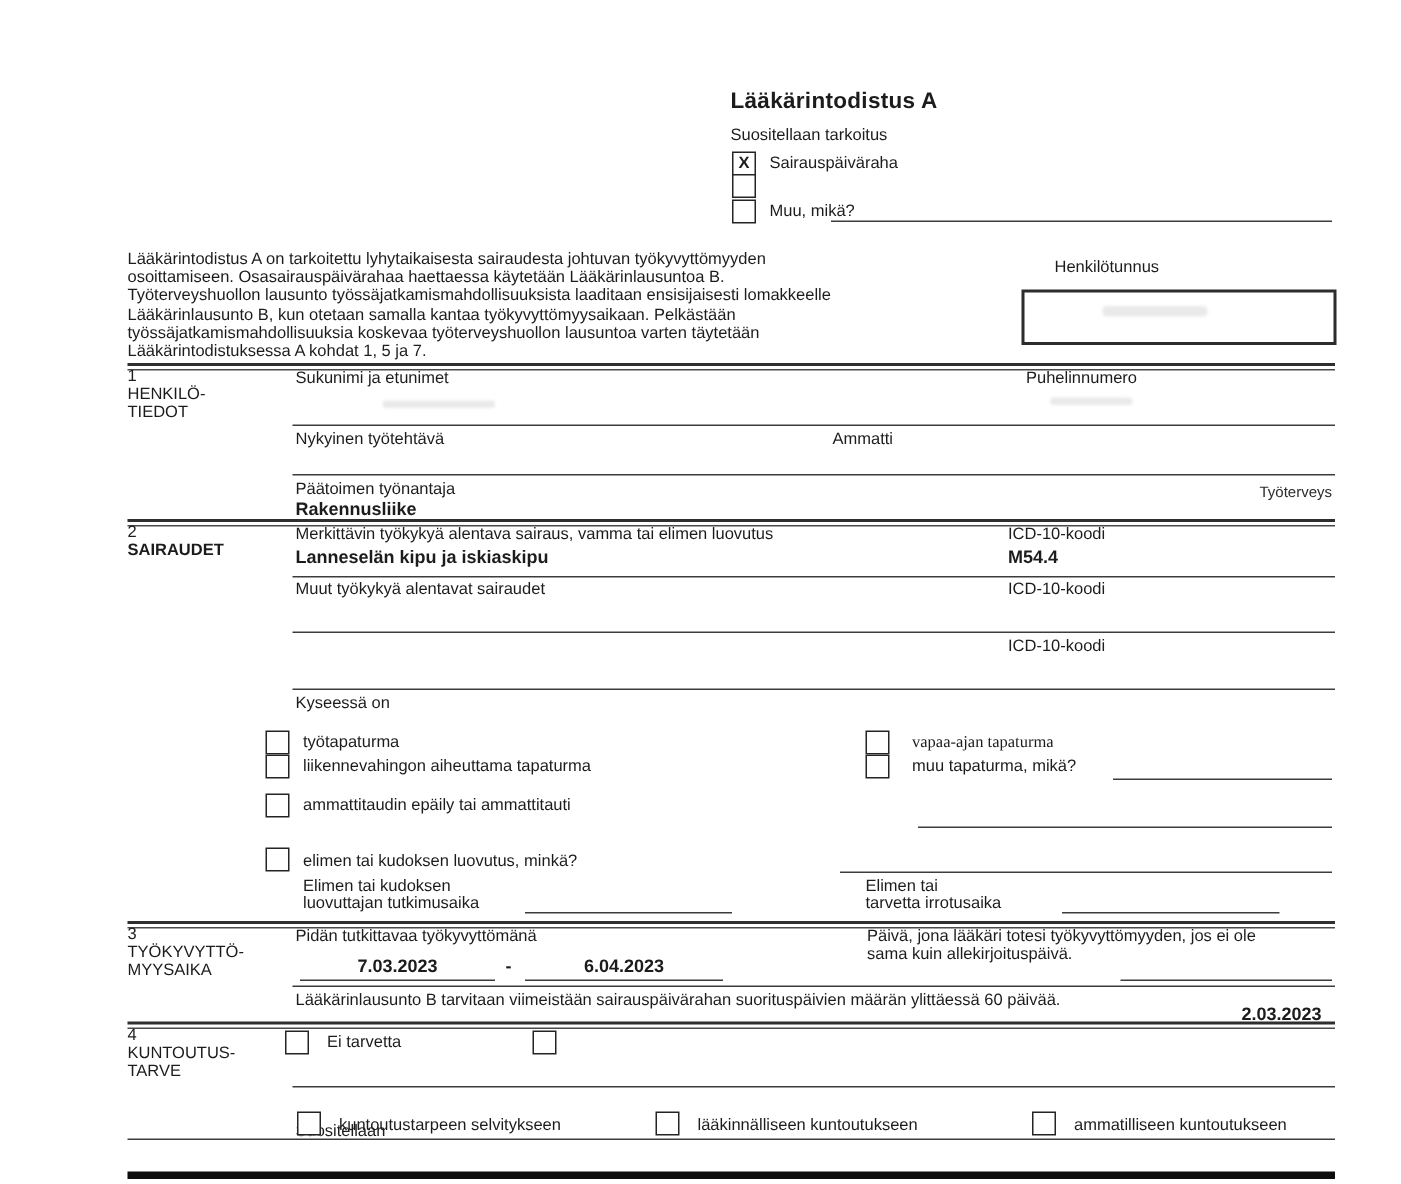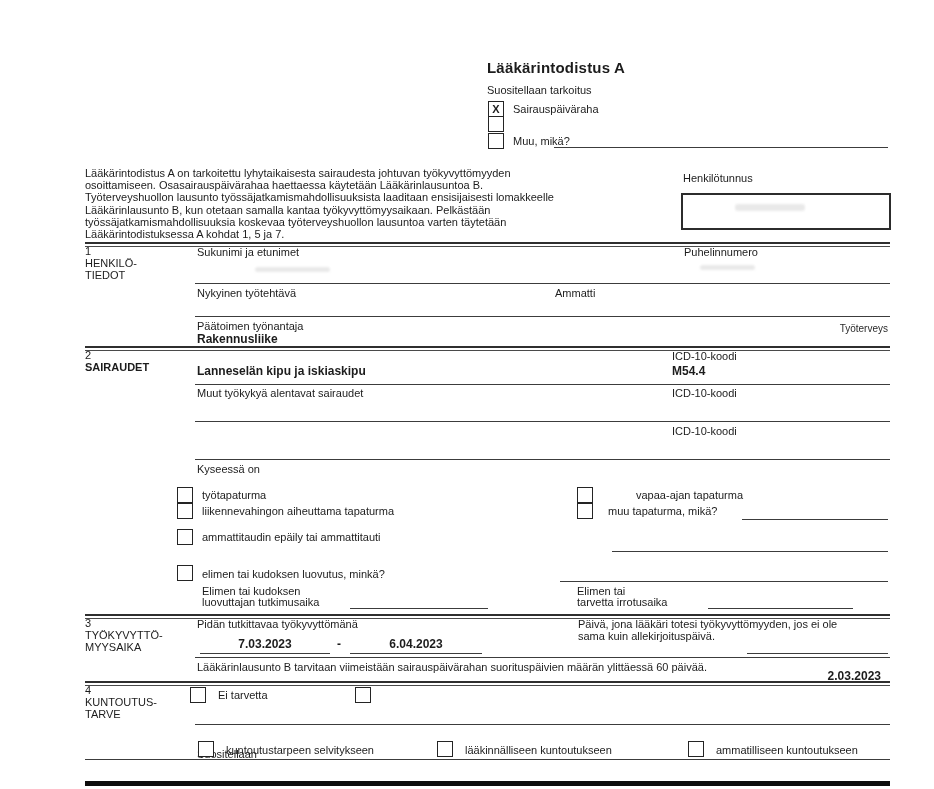--- a/index.html
+++ b/index.html
@@ -38,21 +38,21 @@
   <div class="t" style="left:513px;top:135px;">Muu, mikä?</div>
   <div class="uline" style="left:554px;top:147px;width:334px;"></div>
 
   <div class="t wrap" style="left:85px;top:167px;width:605px;line-height:12.2px;">Lääkärintodistus A on tarkoitettu lyhytaikaisesta sairaudesta johtuvan työkyvyttömyyden
 osoittamiseen. Osasairauspäivärahaa haettaessa käytetään Lääkärinlausuntoa B.
 Työterveyshuollon lausunto työssäjatkamismahdollisuuksista laaditaan ensisijaisesti lomakkeelle
 Lääkärinlausunto B, kun otetaan samalla kantaa työkyvyttömyysaikaan. Pelkästään
 työssäjatkamismahdollisuuksia koskevaa työterveyshuollon lausuntoa varten täytetään
 Lääkärintodistuksessa A kohdat 1, 5 ja 7.</div>
 
-  <div class="t" style="left:683px;top:172px;">Henkilötunnus</div>
+  <div class="t" style="left:703px;top:172px;">Henkilötunnus</div>
   <div class="idbox" style="left:681px;top:193px;width:206px;height:33px;"></div>
   <div class="smudge" style="left:735px;top:204px;width:70px;height:7px;"></div>
 
   <div class="rule2" style="left:85px;top:242px;width:805px;"></div>
   <div class="t" style="left:85px;top:245px;">1</div>
   <div class="t" style="left:85px;top:257px;">HENKILÖ-</div>
   <div class="t" style="left:85px;top:269px;">TIEDOT</div>
 
   <div class="t" style="left:197px;top:246px;">Sukunimi ja etunimet</div>
   <div class="t" style="left:684px;top:246px;">Puhelinnumero</div>
@@ -65,40 +65,41 @@
   <div class="t small rt" style="left:808px;top:291px;width:80px;">Työterveys</div>
   <div class="rule" style="left:195px;top:316px;width:695px;"></div>
 
   <div class="t" style="left:197px;top:320px;">Päätoimen työnantaja</div>
   <div class="t b big" style="left:197px;top:333px;">Rakennusliike</div>
 
   <div class="rule2" style="left:85px;top:346px;width:805px;"></div>
   <div class="t" style="left:85px;top:349px;">2</div>
   <div class="t" style="left:85px;top:361px;font-weight:bold;">SAIRAUDET</div>
 
+  <div class="t" style="left:197px;top:350px;">Merkittävin työkykyä alentava sairaus, vamma tai elimen luovutus</div>
   <div class="t" style="left:672px;top:350px;">ICD-10-koodi</div>
   <div class="t b big" style="left:197px;top:365px;">Lanneselän kipu ja iskiaskipu</div>
   <div class="t b big" style="left:672px;top:365px;">M54.4</div>
   <div class="rule" style="left:195px;top:384px;width:695px;"></div>
 
   <div class="t" style="left:197px;top:387px;">Muut työkykyä alentavat sairaudet</div>
   <div class="t" style="left:672px;top:387px;">ICD-10-koodi</div>
   <div class="rule" style="left:195px;top:421px;width:695px;"></div>
   <div class="t" style="left:672px;top:425px;">ICD-10-koodi</div>
   <div class="rule" style="left:195px;top:459px;width:695px;"></div>
 
   <div class="t" style="left:197px;top:463px;">Kyseessä on</div>
 
   <div class="cb" style="left:177px;top:487px;"></div>
   <div class="t" style="left:202px;top:489px;">työtapaturma</div>
   <div class="cb" style="left:177px;top:503px;"></div>
   <div class="t" style="left:202px;top:505px;">liikennevahingon aiheuttama tapaturma</div>
 
   <div class="cb" style="left:577px;top:487px;"></div>
-  <div class="t" style="left:636px;top:489px;">vapaa-ajan tapaturma</div>
+  <div class="t" style="left:608px;top:489px;font-family:Liberation Serif, serif;">vapaa-ajan tapaturma</div>
   <div class="cb" style="left:577px;top:503px;"></div>
   <div class="t" style="left:608px;top:505px;">muu tapaturma, mikä?</div>
   <div class="uline" style="left:742px;top:519px;width:146px;"></div>
 
   <div class="cb" style="left:177px;top:529px;"></div>
   <div class="t" style="left:202px;top:531px;">ammattitaudin epäily tai ammattitauti</div>
   <div class="uline" style="left:612px;top:551px;width:276px;"></div>
 
   <div class="cb" style="left:177px;top:565px;"></div>
   <div class="t" style="left:202px;top:568px;">elimen tai kudoksen luovutus, minkä?</div>

